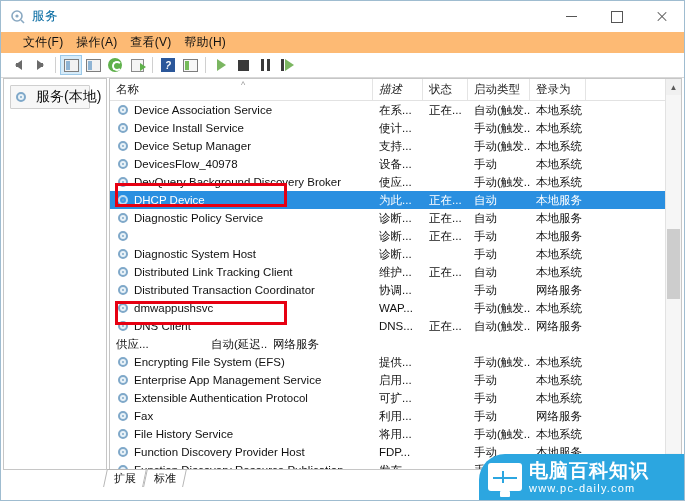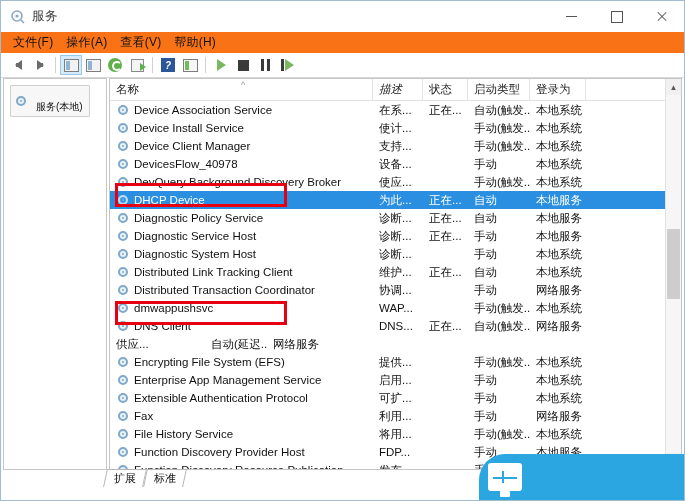--- a/index.html
+++ b/index.html
@@ -14,37 +14,37 @@
   }
 
   
   .titlebar{
     height:31px;display:flex;align-items:center;background:#ffffff;
     position:relative;
   }
   .title-icon{
     width:16px;height:16px;margin-left:9px;margin-right:6px;position:relative;flex:0 0 auto;
   }
-  .title-text{font-size:12.5px;color:#404040;letter-spacing:.5px;}
+  .title-text{font-size:12.5px;color:#0369a1;letter-spacing:.5px;}
   .win-controls{position:absolute;right:0;top:0;height:31px;display:flex;}
   .win-btn{
     width:45px;height:31px;display:flex;align-items:center;justify-content:center;
     font-size:13px;color:#333;background:transparent;
   }
   .glyph-min{display:block;width:11px;height:1px;background:#555;}
   .glyph-max{display:block;width:10px;height:10px;border:1px solid #555;}
   .glyph-close{display:block;width:12px;height:12px;position:relative;}
   .glyph-close:before,.glyph-close:after{
     content:"";position:absolute;left:0;top:5px;width:12px;height:1px;background:#555;
   }
   .glyph-close:before{transform:rotate(45deg);}
   .glyph-close:after{transform:rotate(-45deg);}
 
   
-  .menubar{height:21px;display:flex;align-items:center;padding-left:8px;background:#f97316;}
+  .menubar{height:21px;display:flex;align-items:center;padding-left:18px;background:#fdba74;}
   .menu-item{font-size:12px;color:#111;padding:2px 9px 2px 4px;letter-spacing:.2px;}
 
   
   .toolbar{
     height:24px;display:flex;align-items:center;padding-left:6px;gap:0px;
     background:#fff;border-bottom:1px solid #d8d8d8;
   }
   .tb{width:22px;height:20px;display:flex;align-items:center;justify-content:center;position:relative;}
   .tb.sel{background:#d6ebf9;border:1px solid #9cc9e8;box-sizing:border-box;}
   .tb-sep{width:1px;height:16px;background:#d0d0d0;margin:0 4px;}
@@ -78,21 +78,21 @@
   
   .body-area{display:flex;height:392px;padding:0 2px;box-sizing:border-box;}
   .left-pane{
     width:104px;border:1px solid #c6c6c6;background:#fff;box-sizing:border-box;
     padding:6px 0 0 0;position:relative;
   }
   .tree-node{
     display:flex;align-items:center;margin:0 6px;padding:2px 4px;
     border:1px solid #cfcfcf;background:#f7f7f7;border-radius:1px;width:80px;box-sizing:border-box;
   }
-  .tree-node .lbl{font-size:10px;color:#111;margin-left:4px;white-space:nowrap;margin-top:12px;}
+  .tree-node .lbl{font-size:14px;color:#111;margin-left:4px;white-space:nowrap;}
 
   .right-pane{
     flex:1;margin-left:2px;border:1px solid #c6c6c6;background:#fff;
     box-sizing:border-box;display:flex;flex-direction:column;position:relative;overflow:hidden;
   }
 
   
   .col-header{height:21px;display:flex;background:#fff;border-bottom:1px solid #e2e2e2;flex:0 0 auto;}
   .ch{
     position:relative;display:flex;align-items:center;font-size:11.5px;color:#222;
@@ -299,21 +299,21 @@
             <div class="c-desc">使计...</div>
             <div class="c-state"></div>
             <div class="c-start">手动(触发...</div>
             <div class="c-logon">本地系统</div>
           </div>
           <div class="row">
             <div class="c-name">
               <span class="svc-icon">
                 <span class="gear"></span>
               </span>
-              <span>Device Client Manager</span>
+              <span>Device Setup Manager</span>
             </div>
             <div class="c-desc">支持...</div>
             <div class="c-state"></div>
             <div class="c-start">手动(触发...</div>
             <div class="c-logon">本地系统</div>
           </div>
           <div class="row">
             <div class="c-name">
               <span class="svc-icon">
                 <span class="gear"></span>
@@ -359,21 +359,20 @@
             <div class="c-desc">诊断...</div>
             <div class="c-state">正在...</div>
             <div class="c-start">自动</div>
             <div class="c-logon">本地服务</div>
           </div>
           <div class="row">
             <div class="c-name">
               <span class="svc-icon">
                 <span class="gear"></span>
               </span>
-              <span>Diagnostic Service Host</span>
             </div>
             <div class="c-desc">诊断...</div>
             <div class="c-state">正在...</div>
             <div class="c-start">手动</div>
             <div class="c-logon">本地服务</div>
           </div>
           <div class="row">
             <div class="c-name">
               <span class="svc-icon">
                 <span class="gear"></span>
@@ -538,15 +537,19 @@
 
   <div class="tabstrip">
     <div class="tab"><span>扩展</span></div>
     <div class="tab"><span>标准</span></div>
   </div>
 
   <div class="watermark">
     <div class="wm-mon">
       <div class="wm-wave"></div>
     </div>
+    <div class="wm-text">
+      <div class="wm-cn">电脑百科知识</div>
+      <div class="wm-url">www.pc-daily.com</div>
+    </div>
   </div>
 
 </div>
 
 </body></html>

